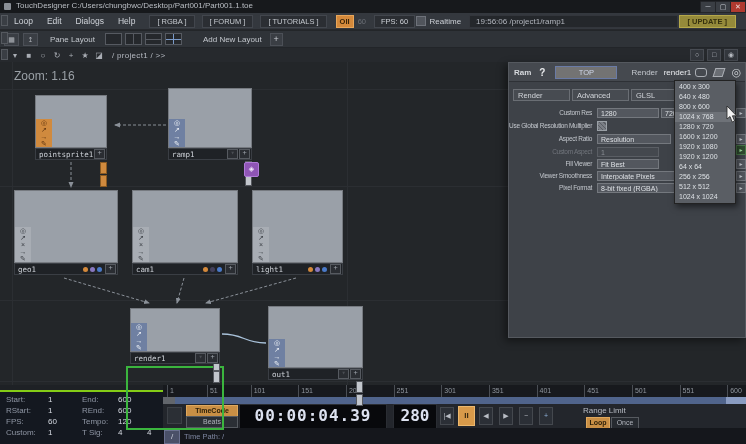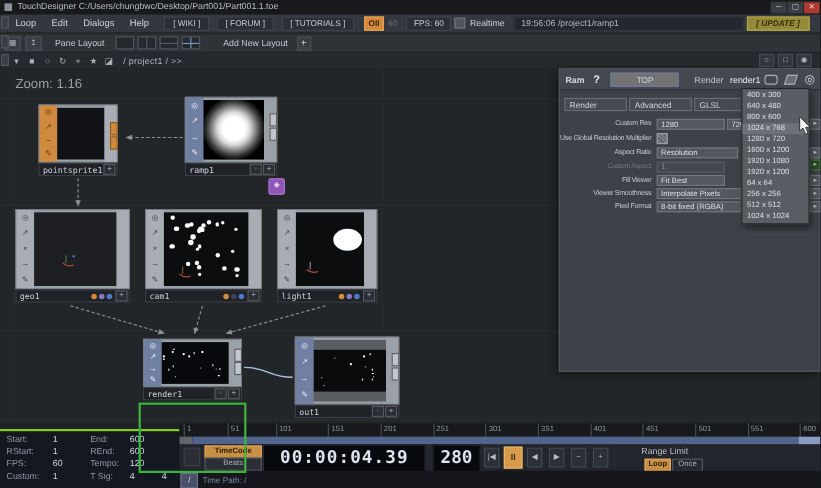--- a/index.html
+++ b/index.html
@@ -23,21 +23,21 @@
   #pause-badge{font-size:7.5px;font-weight:bold;color:#3a2408;background:#d4893b;border:1px solid #e8a65a;
            padding:1px 3px;margin:0 4px 0 2px;}
   #fps-actual{font-size:7.5px;color:#6a6e75;margin-right:8px;}
   #fps-display{font-size:7.5px;color:#cdd1d7;background:#2b2e33;border:1px solid #42464d;padding:1px 6px;}
   #realtime-wrap{margin-left:auto;display:flex;align-items:center;}
   #realtime-ic{width:8px;height:8px;background:#51555c;border:1px solid #6e727a;margin-right:4px;}
   #realtime-label{font-size:8px;color:#ccd0d6;margin-right:8px;}
   #statusbox{font-size:8px;color:#b2b6be;background:#24272b;border:1px solid #33363c;
              padding:1px 6px;width:195px;white-space:nowrap;overflow:hidden;}
   #update-btn{margin-left:auto;margin-right:10px;font-size:7.5px;font-weight:bold;color:#35300e;
-              background:#958a3a;border:1px solid #b5a84a;padding:1px 8px;white-space:nowrap;font-style:italic;}
+              background:#958a3a;border:1px solid #b5a84a;padding:1px 8px;white-space:nowrap;}
   
   #toolbar{left:0;top:31px;width:746px;height:16px;background:#2f3338;border-bottom:1px solid #222529;
            display:flex;align-items:center;}
   .tb-ic{width:13px;height:11px;background:#3a3e44;border:1px solid #4c5057;margin-left:4px;
          font-size:7px;line-height:11px;text-align:center;color:#aeb2b8;}
   #pane-layout-label{font-size:8px;color:#c4c8ce;margin:0 10px 0 12px;}
   .lay-btn{width:15px;height:10px;border:1px solid #565a61;background:#25282c;margin-right:3px;position:relative;}
   .lay-btn.v::after{content:"";position:absolute;left:7px;top:0;width:1px;height:10px;background:#565a61;}
   .lay-btn.h::after{content:"";position:absolute;left:0;top:5px;width:15px;height:1px;background:#565a61;}
   .lay-btn.q::after{content:"";position:absolute;left:7px;top:0;width:1px;height:10px;background:#7a9ac8;}
@@ -149,21 +149,21 @@
             color:#2a1e08;font-size:7px;font-weight:bold;text-align:center;line-height:9px;position:absolute;}
   #btn-once{left:611px;top:32px;width:26px;height:10px;background:#262a30;border:1px solid #565a60;
             color:#aeb2ba;font-size:7px;text-align:center;line-height:9px;position:absolute;}
   #bottomrow{left:163px;top:43px;width:583px;height:16px;background:#15171c;}
   #btn-slash{left:1px;top:2px;width:14px;height:12px;background:#4a5068;border:1px solid #6a7090;
              color:#d0d4e0;font-size:8px;text-align:center;line-height:11px;position:absolute;}
   #time-path{left:21px;top:4px;font-size:7.5px;color:#7e86a0;position:absolute;}
   
   .edge-tab{position:absolute;left:1px;width:7px;background:#3a3e44;border:1px solid #55595f;box-sizing:border-box;}
   #cursor{left:726px;top:106px;width:13px;height:17px;z-index:40;}
-  .z1{z-index:1;} .z2{z-index:2;position:absolute;} .z5{z-index:5;} .z6{z-index:6;}
+  .z1{z-index:1;} .z2{z-index:2;position:absolute;align-items:flex-end;} .z5{z-index:5;} .z6{z-index:6;}
 </style>
 </head>
 <body>
 
 <div id="app">
 
   <div class="abs" id="titlebar">
     <span class="logo"></span>
     <span class="t">TouchDesigner  C:/Users/chungbwc/Desktop/Part001/Part001.1.toe</span>
     <span class="wbtn" style="left:700px">─</span>
@@ -174,21 +174,21 @@
   <div class="abs" id="menubar">
     <span style="display:flex">
 
     <span class="mb-item">Loop</span>
         <span class="mb-item">Edit</span>
         <span class="mb-item">Dialogs</span>
         <span class="mb-item">Help</span>
       </span>
     <span style="display:flex">
 
-    <span class="mb-link">[ WIKI ]</span>
+    <span class="mb-link">[ RGBA ]</span>
         <span class="mb-link">[ FORUM ]</span>
         <span class="mb-link">[ TUTORIALS ]</span>
       </span>
     <span id="pause-badge">OII</span>
     <span id="fps-actual">60</span>
     <span id="fps-display">FPS: 60</span>
     <span id="realtime-wrap">
       <span id="realtime-ic"></span>
       <span id="realtime-label">Realtime</span>
       <span id="statusbox">19:56:06 /project1/ramp1</span>

